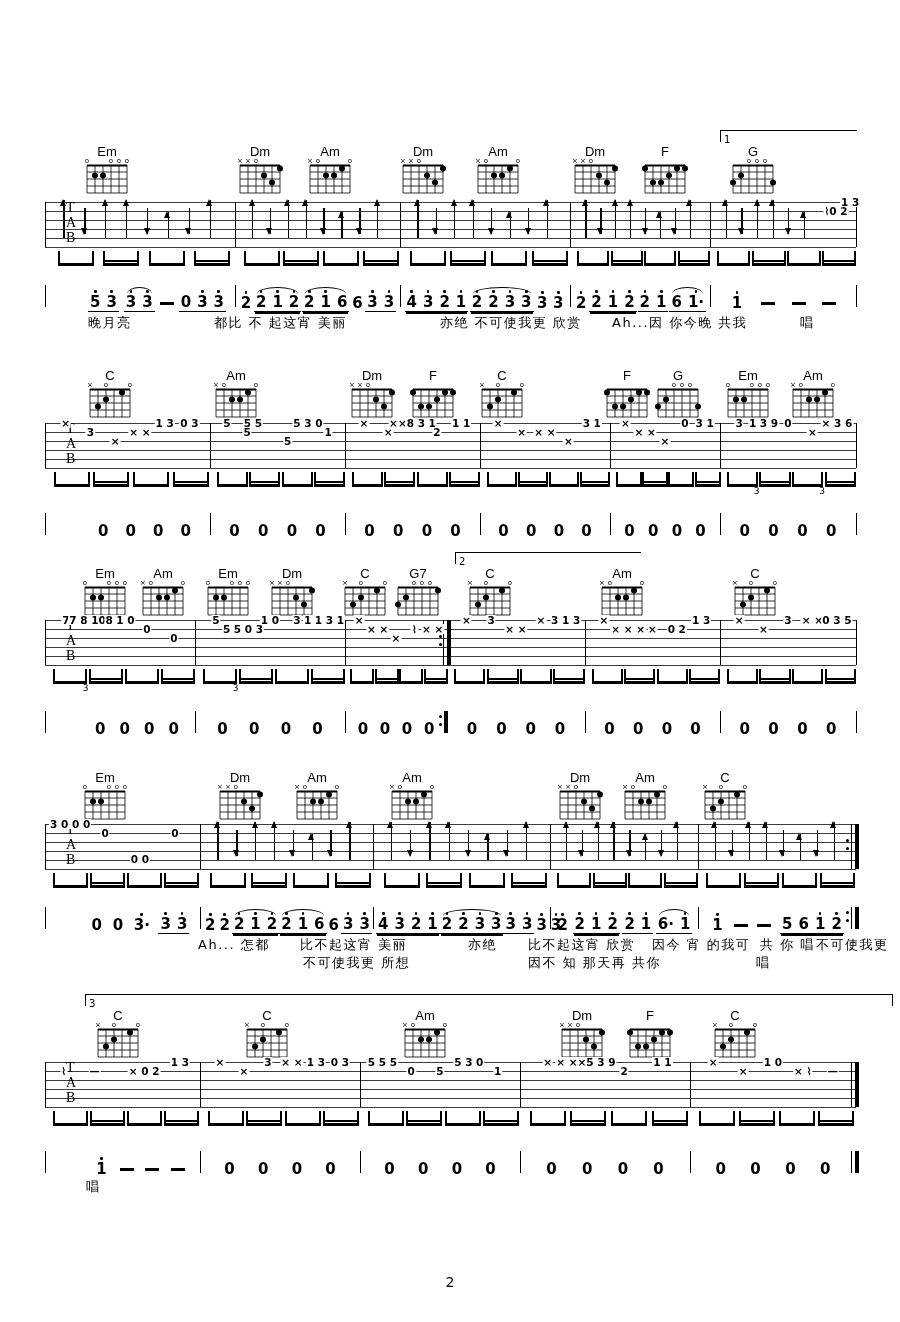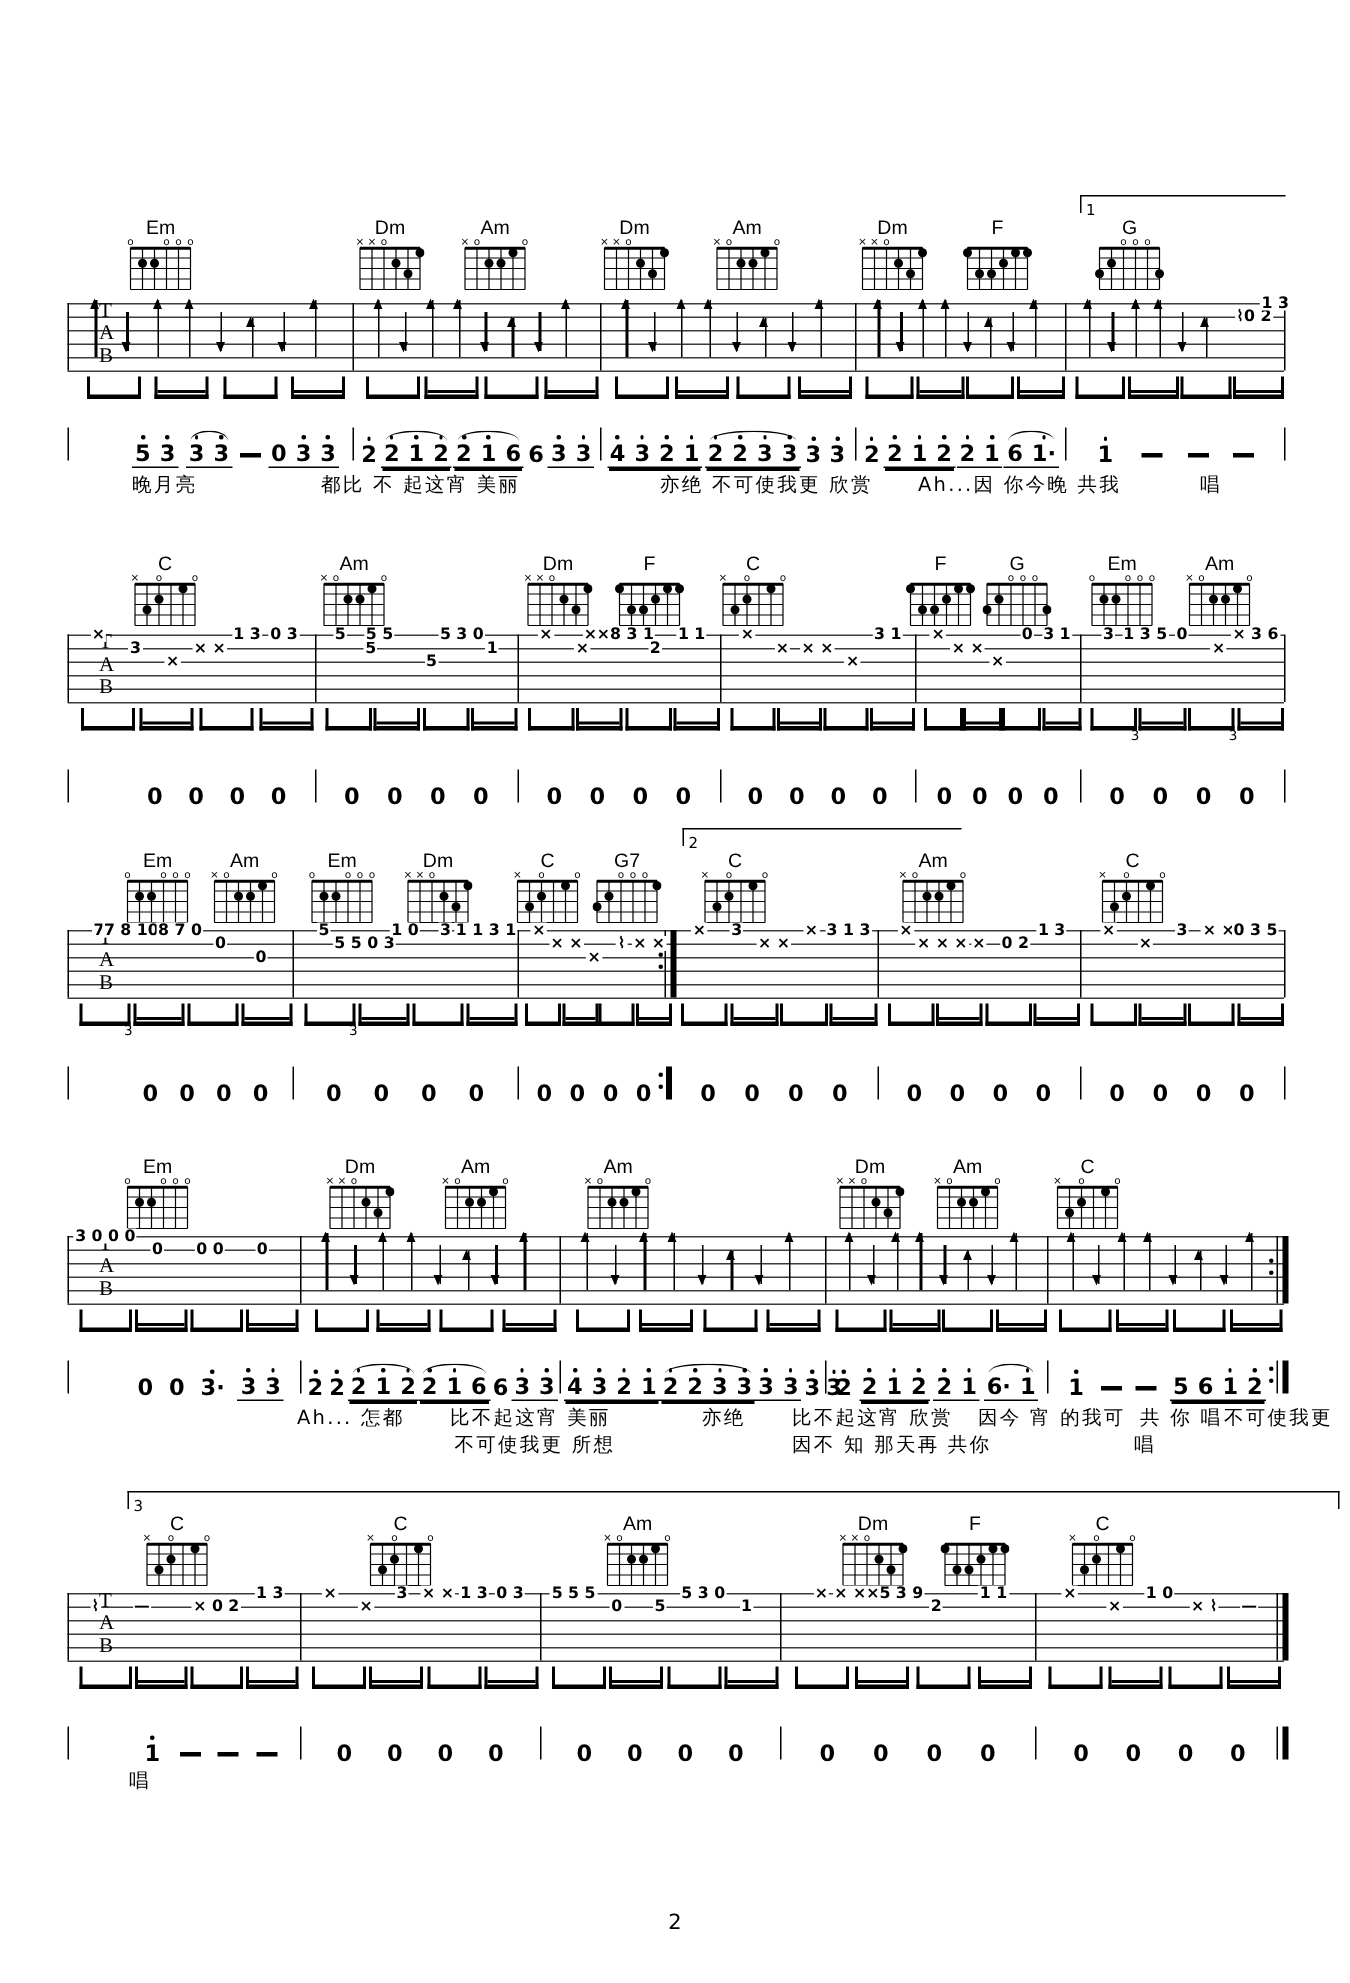--- a/index.html
+++ b/index.html
@@ -594,21 +594,21 @@
     <div class="pick" style="left:521.6px;top:427px">×</div>
     <div class="pick" style="left:545px;top:427px">× ×</div>
     <div class="pick" style="left:568.4px;top:436px">×</div>
     <div class="pick" style="left:591.8px;top:418px">3 1</div>
     <div class="pick" style="left:625.4px;top:418px">×</div>
     <div class="pick" style="left:645.2px;top:427px">× ×</div>
     <div class="pick" style="left:665px;top:436px">×</div>
     <div class="pick" style="left:684.8px;top:418px">0</div>
     <div class="pick" style="left:704.6px;top:418px">3 1</div>
     <div class="pick" style="left:739.04px;top:418px">3</div>
-    <div class="pick" style="left:763.52px;top:418px">1 3 5</div>
+    <div class="pick" style="left:763.52px;top:418px">1 3 9</div>
     <div class="pick" style="left:788px;top:418px">0</div>
     <div class="pick" style="left:812.48px;top:427px">×</div>
     <div class="pick" style="left:836.96px;top:418px">× 3 6</div>
     <div class="beam" style="left:53.75px;top:472px;width:32px"></div>
     <div class="beam dbl" style="left:93.35000000000001px;top:472px;width:32px"></div>
     <div class="beam" style="left:132.95px;top:472px;width:32px"></div>
     <div class="beam dbl" style="left:172.55px;top:472px;width:32px"></div>
     <div class="beam" style="left:216.75px;top:472px;width:27px"></div>
     <div class="beam dbl" style="left:249.14999999999998px;top:472px;width:27px"></div>
     <div class="beam" style="left:281.55px;top:472px;width:27px"></div>
@@ -916,21 +916,21 @@
     <div class="bl" style="left:195px;top:620px;height:45px"></div>
     <div class="bl" style="left:345px;top:620px;height:45px"></div>
     <div class="rdots" style="left:439px;top:635px"></div>
     <div class="bl" style="left:443px;top:620px;height:45px"></div>
     <div class="blk" style="left:447px;top:620px;height:45px"></div>
     <div class="bl" style="left:585px;top:620px;height:45px"></div>
     <div class="bl" style="left:720px;top:620px;height:45px"></div>
     <div class="bl" style="left:856px;top:620px;height:45px"></div>
     <div class="pick" style="left:66px;top:615px">7</div>
     <div class="pick" style="left:93px;top:615px">7 8 10 8</div>
-    <div class="pick" style="left:120px;top:615px">8 7 0</div>
+    <div class="pick" style="left:120px;top:615px">8 1 0</div>
     <div class="pick" style="left:147px;top:624px">0</div>
     <div class="pick" style="left:174.00000000000003px;top:633px">0</div>
     <div class="pick" style="left:216px;top:615px">5</div>
     <div class="pick" style="left:243px;top:624px">5 5 0 3</div>
     <div class="pick" style="left:270px;top:615px">1 0</div>
     <div class="pick" style="left:297px;top:615px">3</div>
     <div class="pick" style="left:324px;top:615px">1 1 3 1</div>
     <div class="pick" style="left:359.28px;top:615px">×</div>
     <div class="pick" style="left:377.64px;top:624px">× ×</div>
     <div class="pick" style="left:396px;top:633px">×</div>
@@ -1253,21 +1253,21 @@
     <div class="ar up" style="left:714.52px;top:822px;height:38px"></div>
     <div class="ar dn" style="left:731.56px;top:830px;height:26px"></div>
     <div class="ar up" style="left:748.6px;top:822px;height:38px"></div>
     <div class="ar up" style="left:765.64px;top:822px;height:38px"></div>
     <div class="ar dn" style="left:782.6800000000001px;top:830px;height:26px"></div>
     <div class="ar up" style="left:799.72px;top:834px;height:26px"></div>
     <div class="ar dn" style="left:816.76px;top:830px;height:26px"></div>
     <div class="ar up" style="left:833.8px;top:822px;height:38px"></div>
     <div class="pick" style="left:70.1875px;top:819px">3 0 0 0</div>
     <div class="pick" style="left:105.0625px;top:828px">0</div>
-    <div class="pick" style="left:139.9375px;top:828px">0 0</div>
+    <div class="pick" style="left:139.9375px;top:854px">0 0</div>
     <div class="pick" style="left:174.8125px;top:828px">0</div>
     <div class="beam" style="left:52.75px;top:873px;width:31px"></div>
     <div class="beam dbl" style="left:89.95px;top:873px;width:31px"></div>
     <div class="beam" style="left:127.15px;top:873px;width:31px"></div>
     <div class="beam dbl" style="left:164.35px;top:873px;width:31px"></div>
     <div class="beam" style="left:209.95px;top:873px;width:32px"></div>
     <div class="beam dbl" style="left:251.47000000000003px;top:873px;width:32px"></div>
     <div class="beam" style="left:292.99px;top:873px;width:32px"></div>
     <div class="beam dbl" style="left:334.51px;top:873px;width:32px"></div>
     <div class="beam" style="left:383.55px;top:873px;width:32px"></div>

